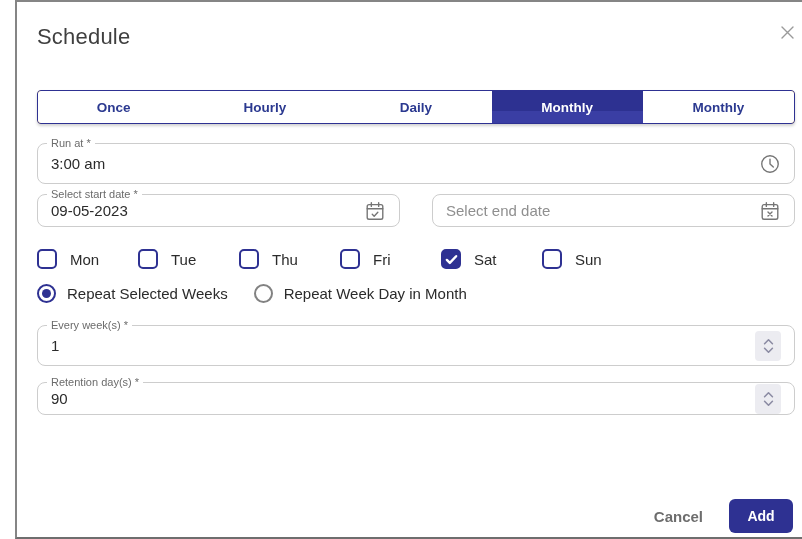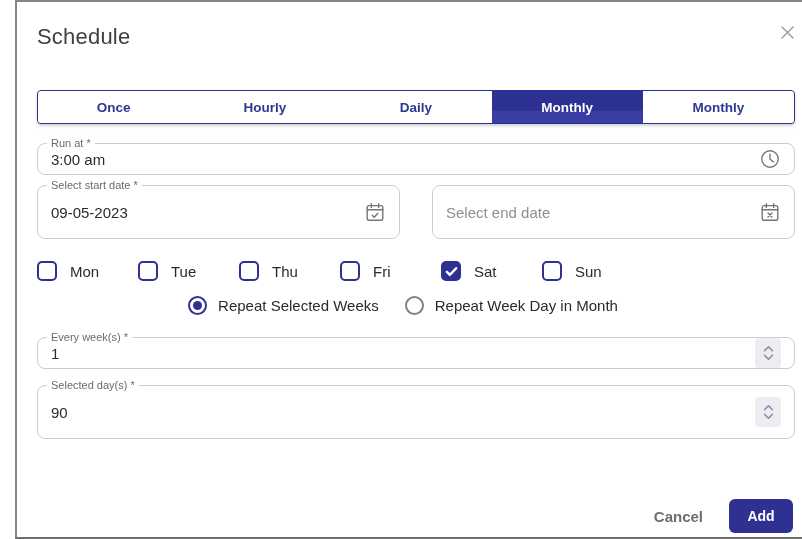--- a/index.html
+++ b/index.html
@@ -56,26 +56,26 @@
   }
   .tab.selected {
     background: linear-gradient(180deg, #2d3191 0%, #2d3191 62%, #3a3ea4 62%, #3a3ea4 100%);
     color: #ffffff;
   }
   
   .field {
     position: relative;
     border: 1px solid #cdcdcd;
     border-radius: 8px;
-    height: 32px;
+    height: 41px;
     display: flex; align-items: center;
     padding: 0 13px;
     background: #fff;
   }
-  .field.tall { height: 54px; justify-content: center; }
+  .field.tall { height: 33px; justify-content: center; }
   .field-label {
     position: absolute;
     top: -8px; left: 9px;
     background: #fff;
     padding: 0 4px;
     font-size: 11px;
     color: #6b6b6b;
     line-height: 14px;
     white-space: nowrap;
   }
@@ -99,21 +99,21 @@
     border-radius: 5px;
     margin-right: 13px;
     display: flex; align-items: center; justify-content: center;
     background: #fff;
     flex: none;
   }
   .checkbox svg { display: none; }
   .checkbox.checked { background: #2e3192; }
   .checkbox.checked svg { display: block; }
   
-  .radio-row { margin-top: 14px; display: flex; align-items: center; height: 20px; justify-content: center; }
+  .radio-row { margin-top: 14px; display: flex; align-items: center; height: 20px; }
   .radio-option { display: flex; align-items: center; cursor: pointer; font-size: 15px; color: #2b2b2b; margin-right: 26px; }
   .radio {
     width: 19px; height: 19px;
     border: 2px solid #828282;
     border-radius: 50%;
     margin-right: 11px;
     display: flex; align-items: center; justify-content: center;
     flex: none;
     background: #fff;
   }
@@ -266,21 +266,21 @@
       <svg width="11" height="7" viewBox="0 0 12 8" fill="none" stroke="currentColor" stroke-width="1.8" stroke-linecap="round" stroke-linejoin="round">
           <path d="M1.5 6.5L6 2l4.5 4.5"></path>
         </svg>
       <svg width="11" height="7" viewBox="0 0 12 8" fill="none" stroke="currentColor" stroke-width="1.8" stroke-linecap="round" stroke-linejoin="round" style="margin-top:2px">
           <path d="M1.5 1.5L6 6l4.5-4.5"></path>
         </svg>
     </span>
   </div>
 
   <div class="field tall retention">
-    <span class="field-label">Selected day(s) *</span>
+    <span class="field-label">Retention day(s) *</span>
     <span class="field-value">90</span>
     <span class="spinner">
       <svg width="11" height="7" viewBox="0 0 12 8" fill="none" stroke="currentColor" stroke-width="1.8" stroke-linecap="round" stroke-linejoin="round">
           <path d="M1.5 6.5L6 2l4.5 4.5"></path>
         </svg>
       <svg width="11" height="7" viewBox="0 0 12 8" fill="none" stroke="currentColor" stroke-width="1.8" stroke-linecap="round" stroke-linejoin="round" style="margin-top:2px">
           <path d="M1.5 1.5L6 6l4.5-4.5"></path>
         </svg>
     </span>
   </div>

